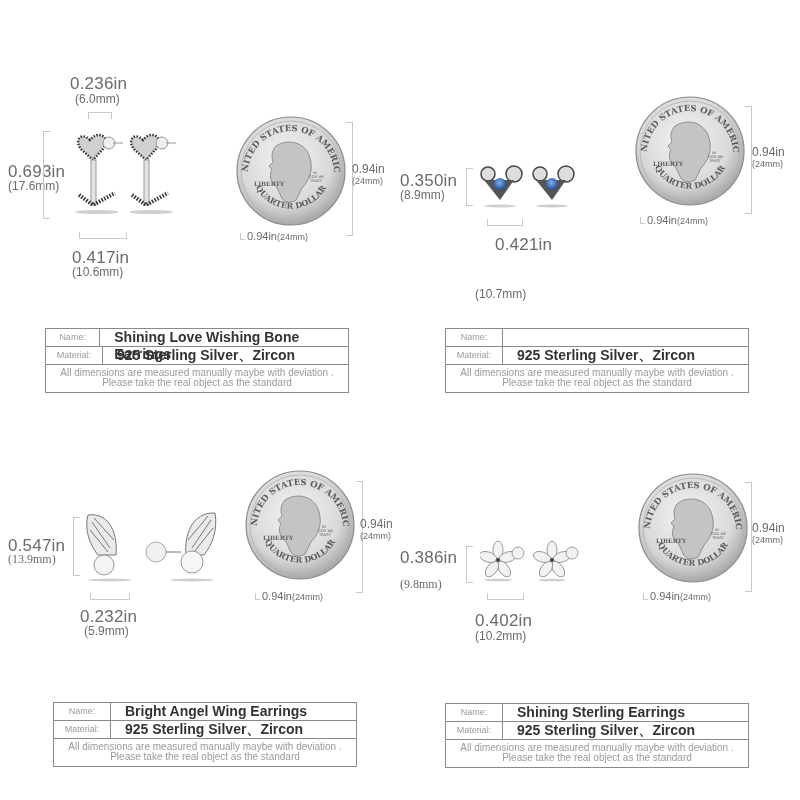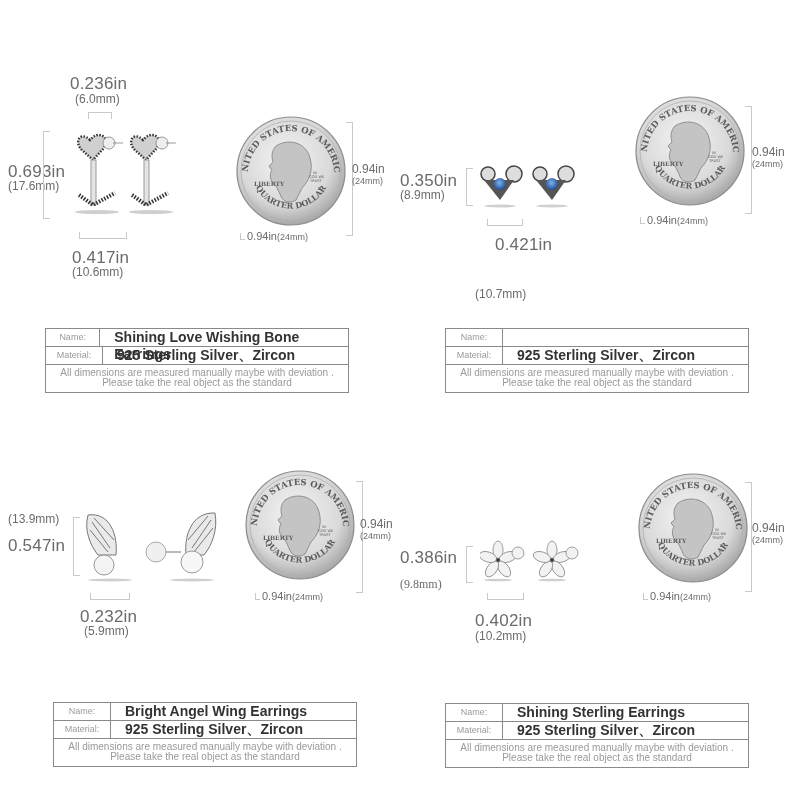--- a/index.html
+++ b/index.html
@@ -153,21 +153,21 @@
     </div>
     <div class="info-note">
       <div>All dimensions are measured manually maybe with deviation .</div>
       <div>Please take the real object as the standard</div>
     </div>
   </div>
 </div>
 
 <div>
   <div class="abs dim-big" style="left:8px;top:529px;margin-top:8px;">0.547in</div>
-  <div class="abs dim-small" style="left:8px;top:513px;">(13.9mm)</div>
+  <div class="abs dim-small" style="left:8px;top:553px;font-family:Liberation Serif, serif;">(13.9mm)</div>
   <div class="bracket b-v" style="left:73px;top:517px;height:57px;"></div>
 
   <svg class="abs" style="left:80px;top:510px;" width="145" height="75">
     <g stroke="#777" stroke-width="1" fill="#eaeaea">
       <path d="M8 5 C30 2 38 25 36 45 L18 45 C10 35 4 20 8 5 Z"></path>
       <path d="M12 12 L30 38 M10 20 L28 42 M14 8 L34 30" fill="none"></path>
       <circle cx="24" cy="55" r="10" fill="#f4f4f4" stroke="#999"></circle>
       <path d="M135 3 C112 2 104 25 106 45 L124 45 C132 35 138 20 135 3 Z"></path>
       <path d="M131 10 L112 38 M133 18 L114 42 M128 6 L108 30" fill="none"></path>
       <circle cx="112" cy="52" r="11" fill="#f7f7f7" stroke="#999"></circle>

